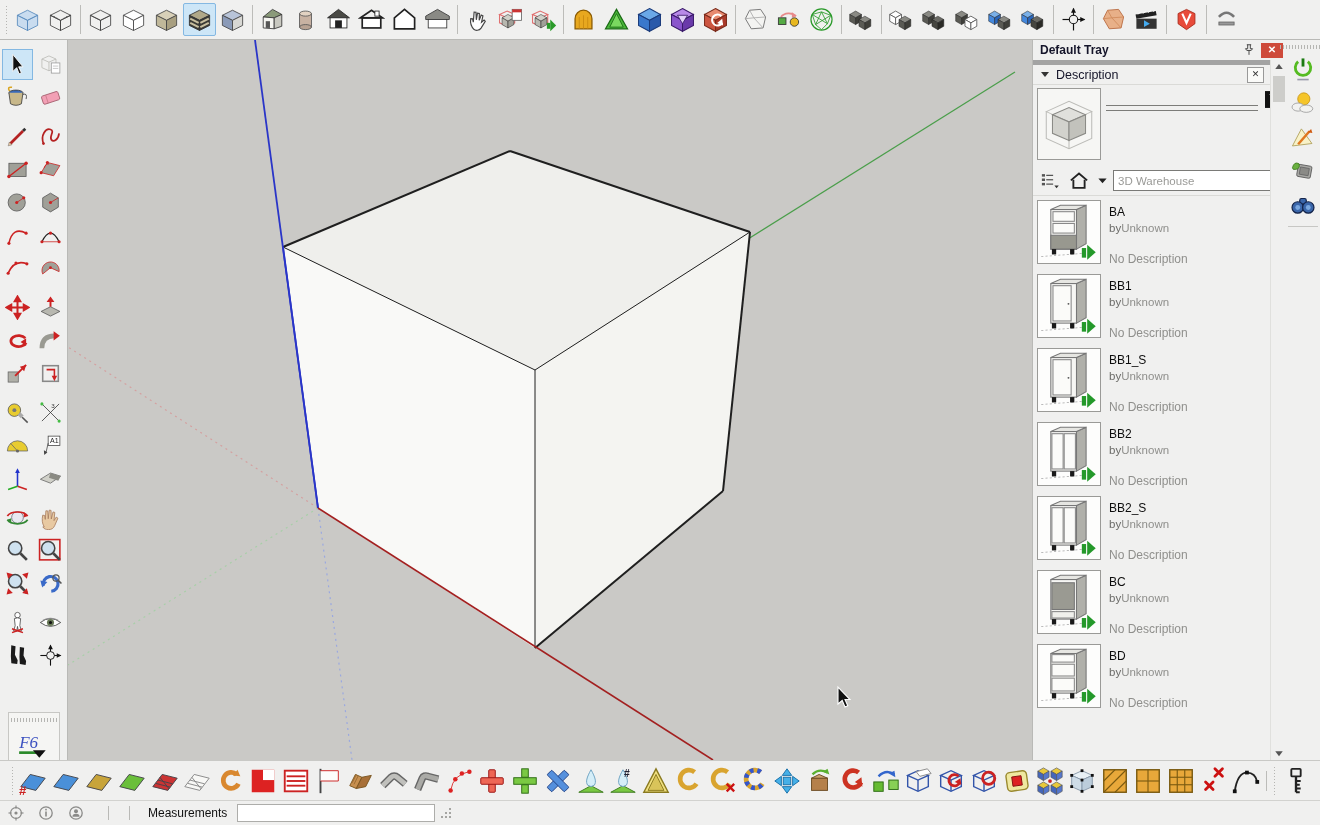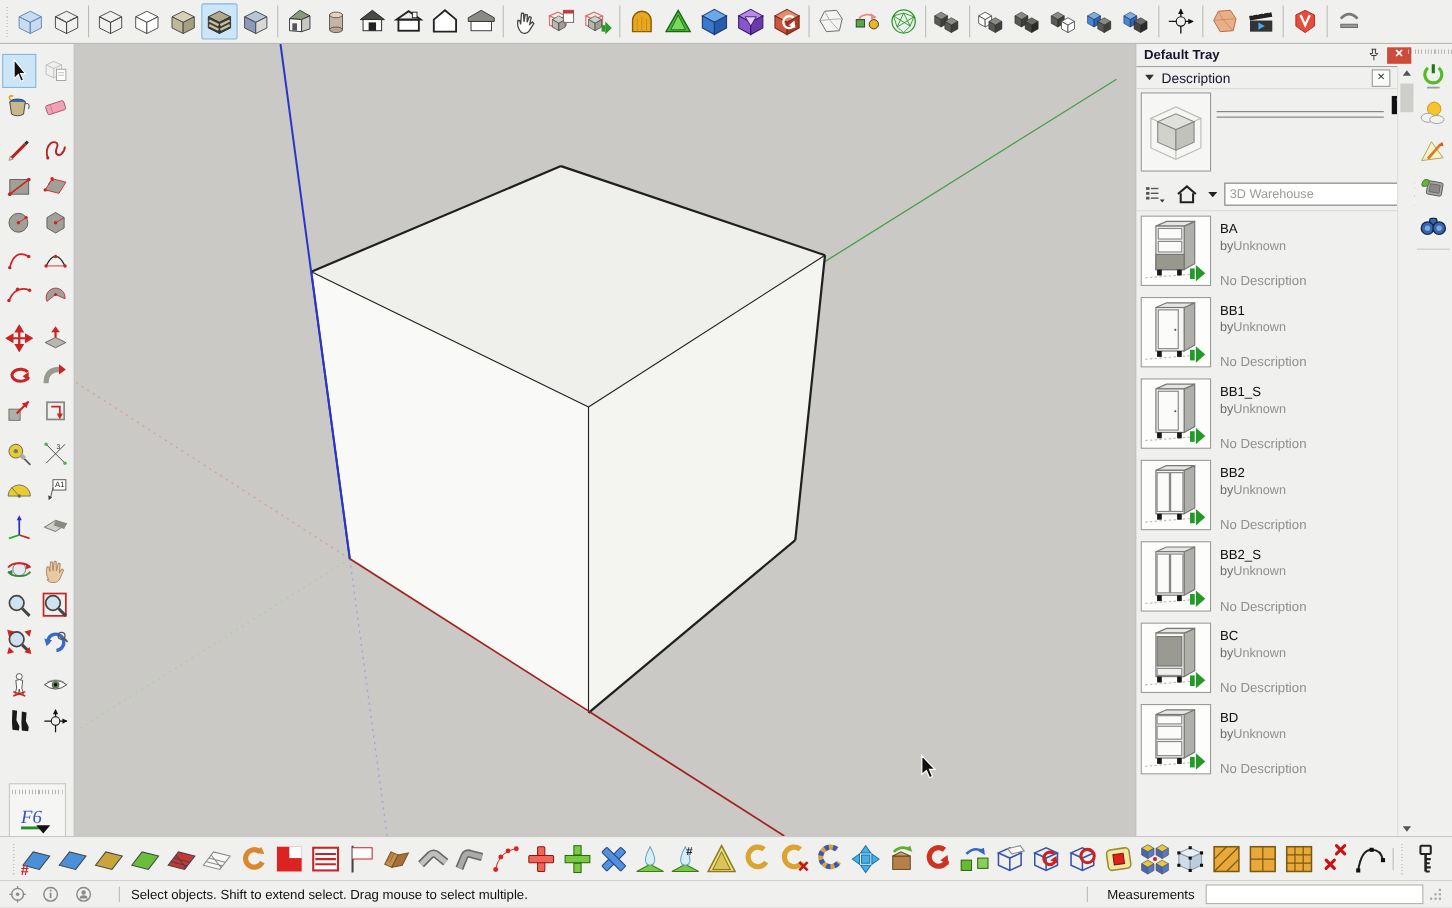--- a/index.html
+++ b/index.html
@@ -28,21 +28,21 @@
   .lbtn{width:31px;height:31px;padding:2px;margin:1px;box-sizing:border-box;border:1px solid transparent}
   .lbtn.sel{background:#cde6f7;border-color:#84b8e2}
   .lhr{width:62px;height:1px;background:#c7c7c4;margin:3px 0}
   #f6-box{margin-top:40px;border:1px solid #c7c7c4;background:#f5f5f3;padding:2px;display:flex;flex-direction:column;align-items:center}
   #f6-box .lbtn{width:40px;height:40px}
   
   #viewport{position:absolute;left:68px;top:40px;width:964px;height:720px;background:#cac9c6}
   
   #tray{position:absolute;left:1032px;top:40px;width:254px;height:720px;background:#f0f0ef;
     border-left:1px solid #b9b9b6;box-sizing:border-box;font-size:12px}
-  .tray-title{height:20px;display:flex;align-items:center;padding:0 3px 0 7px;font-weight:bold;color:#15152a;font-size:12px;border-bottom:1px solid #a3a3a3}
+  .tray-title{height:20px;display:flex;align-items:center;padding:0 3px 0 7px;font-weight:bold;color:#15152a;font-size:12px;border-bottom:5px solid #a3a3a3}
   .tray-title .lbl{flex:1}
   .pinbtn{width:18px;height:16px;display:flex;align-items:center;justify-content:center}
   .closebtn{width:22px;height:15px;background:#ce4a3a;color:#fff;font-size:10px;line-height:14px;text-align:center;margin-left:3px;font-weight:bold}
   .comp-head{height:19px;display:flex;align-items:center;padding:0 4px 0 8px;border-bottom:1px solid #dadad7;font-size:12.5px;color:#15152a}
   .comp-head .caret{width:0;height:0;border-left:4px solid transparent;border-right:4px solid transparent;border-top:5px solid #333;margin-right:7px}
   .comp-head .lbl{flex:1}
   .boxx{width:15px;height:14px;border:1px solid #999;background:#fafaf8;font-size:9px;line-height:13px;text-align:center;color:#333;margin-right:18px}
   .preview{display:flex;padding:3px 4px 4px;height:74px;box-sizing:content-box;position:relative}
   .pv-thumb{width:64px;height:72px;border:1px solid #9a9a97;background:#f6f6f4;box-sizing:border-box}
   .pv-right{flex:1;margin-left:5px;position:relative;margin-right:24px}
@@ -1732,21 +1732,20 @@
       </svg>
     </span>
   <span class="st-ic">
       <svg viewBox="0 0 16 16">
         <circle cx="8" cy="8" r="6.2" fill="none" stroke="#8a8a88" stroke-width="1.3"></circle>
         <circle cx="8" cy="6.3" r="2" fill="#8a8a88"></circle>
         <path d="M4.4 11.8 a3.6 3 0 0 1 7.2 0" fill="#8a8a88"></path>
       </svg>
     </span>
   <span class="st-sep"></span>
-  <span id="status-msg">Select objects. Shift to extend select. Drag mouse to select multiple.</span>
   <span class="st-sep"></span>
   <span id="meas-lbl">Measurements</span>
   <input id="meas-input" style="">
   <span class="grip-corner">
       <svg viewBox="0 0 14 14">
         <g fill="#a5a5a2">
           <rect x="10" y="10" width="2" height="2"></rect>
           <rect x="6" y="10" width="2" height="2"></rect>
           <rect x="2" y="10" width="2" height="2"></rect>
           <rect x="10" y="6" width="2" height="2"></rect>

